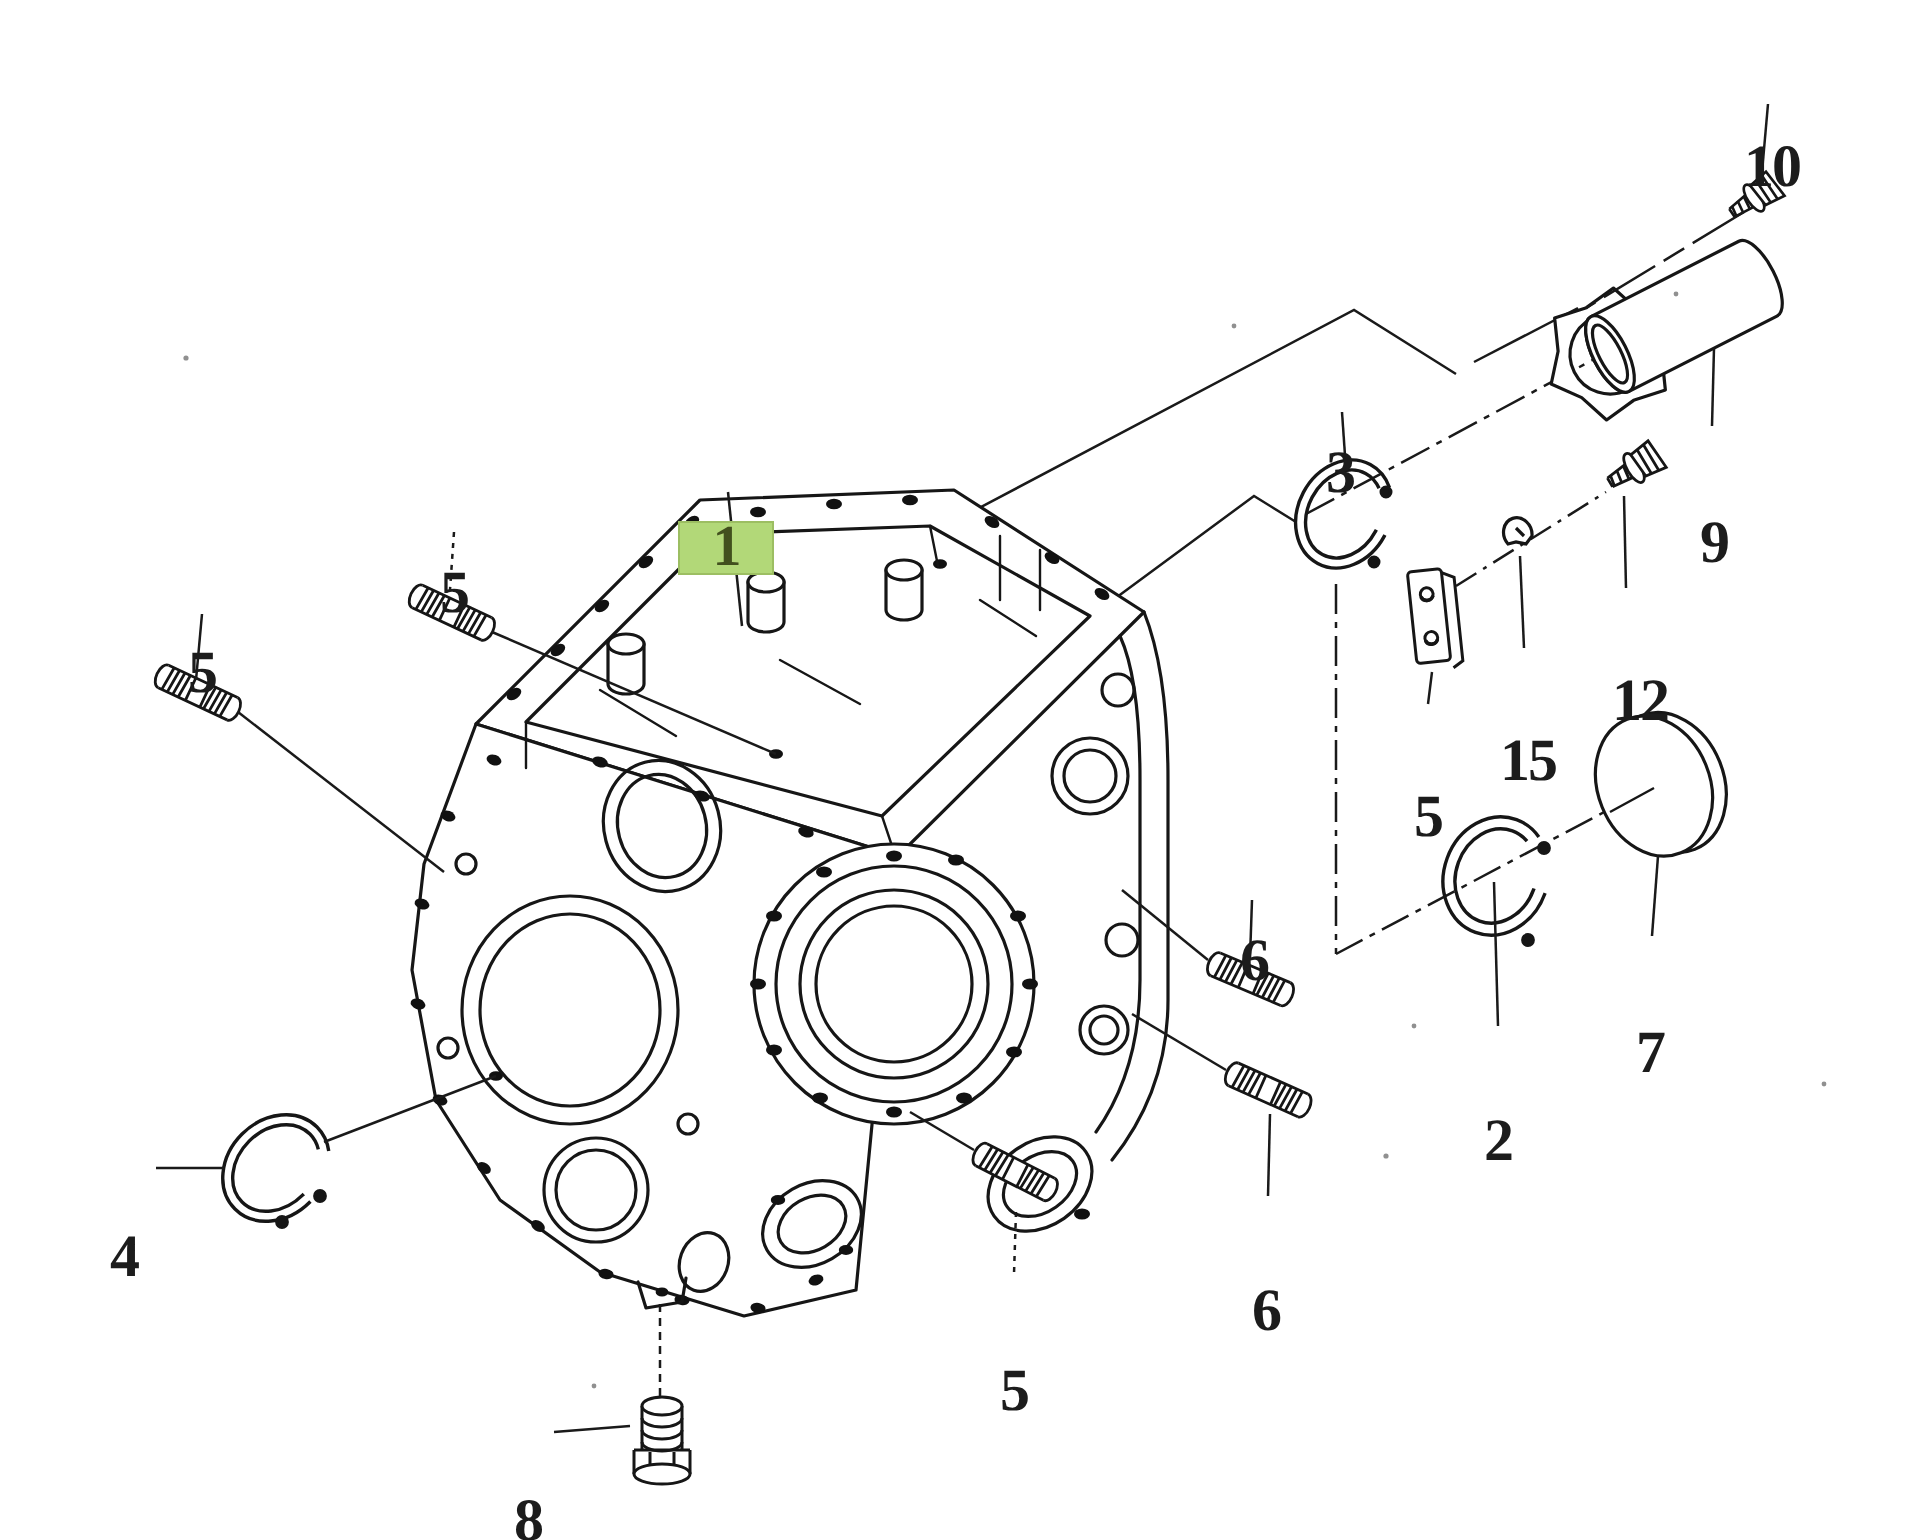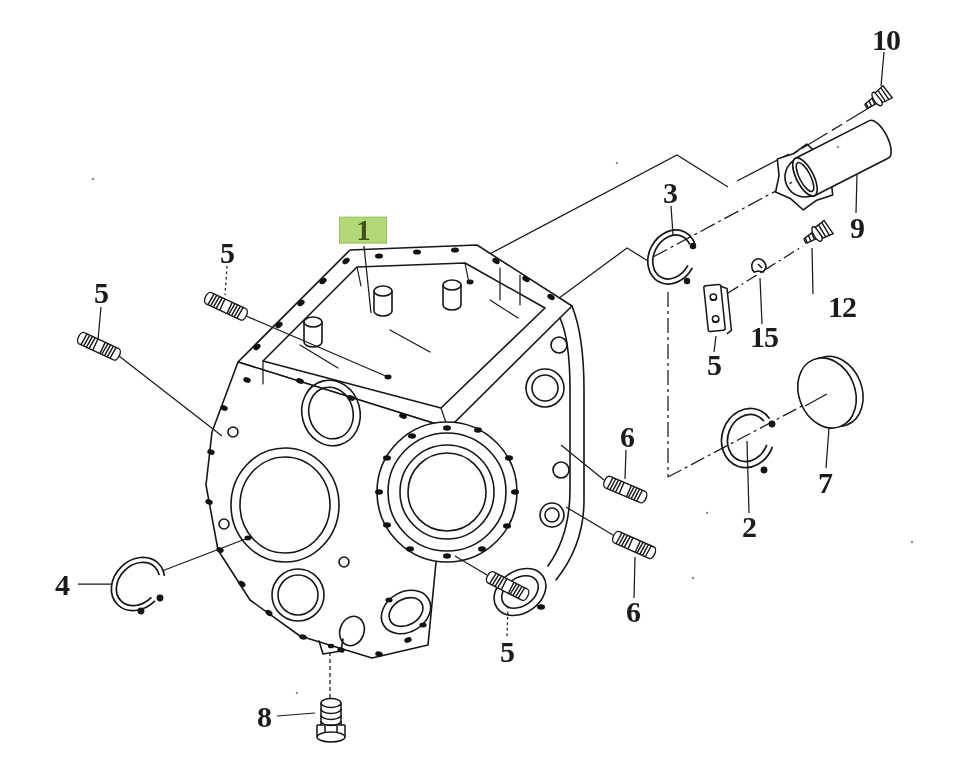--- a/index.html
+++ b/index.html
@@ -2,21 +2,21 @@
 <html><head>
 <meta charset="utf-8">
 <style>
   html,body{margin:0;padding:0;background:#ffffff;}
   .stage{position:relative;width:956px;height:770px;background:#fff;overflow:hidden;
          font-family:"Liberation Serif",serif;}
   .stage svg{position:absolute;left:0;top:0;}
   .plabel{position:absolute;transform:translate(-50%,-50%);
           font:700 30px "Liberation Serif",serif;color:#1c1c1c;
           letter-spacing:-1px;line-height:1;white-space:nowrap;
-          user-select:none;cursor:pointer;}
+          user-select:none;cursor:pointer;margin-top:44px;}
   .plabel.highlight{background:#b2d878;color:#42501e;width:48px;height:27px;
           display:flex;align-items:center;justify-content:center;
           font-size:29px;box-shadow:0 0 0 1px #9cbe62 inset;}
 </style>
 </head>
 <body>
 
 <div class="stage">
 
 <svg width="956" height="770" viewBox="0 0 956 770">
@@ -282,16 +282,16 @@
 <div class="plabel" style="left:62px;top:585px">4</div>
 <div class="plabel" style="left:264px;top:717px">8</div>
 <div class="plabel" style="left:627px;top:437px">6</div>
 <div class="plabel" style="left:633px;top:612px">6</div>
 <div class="plabel" style="left:749px;top:527px">2</div>
 <div class="plabel" style="left:825px;top:483px">7</div>
 <div class="plabel" style="left:670px;top:193px">3</div>
 <div class="plabel" style="left:857px;top:228px">9</div>
 <div class="plabel" style="left:886px;top:40px">10</div>
 <div class="plabel" style="left:714px;top:365px">5</div>
-<div class="plabel" style="left:842px;top:307px">12</div>
+<div class="plabel" style="left:820px;top:307px">12</div>
 <div class="plabel" style="left:764px;top:337px">15</div>
 
 </div>
 
 </body></html>

